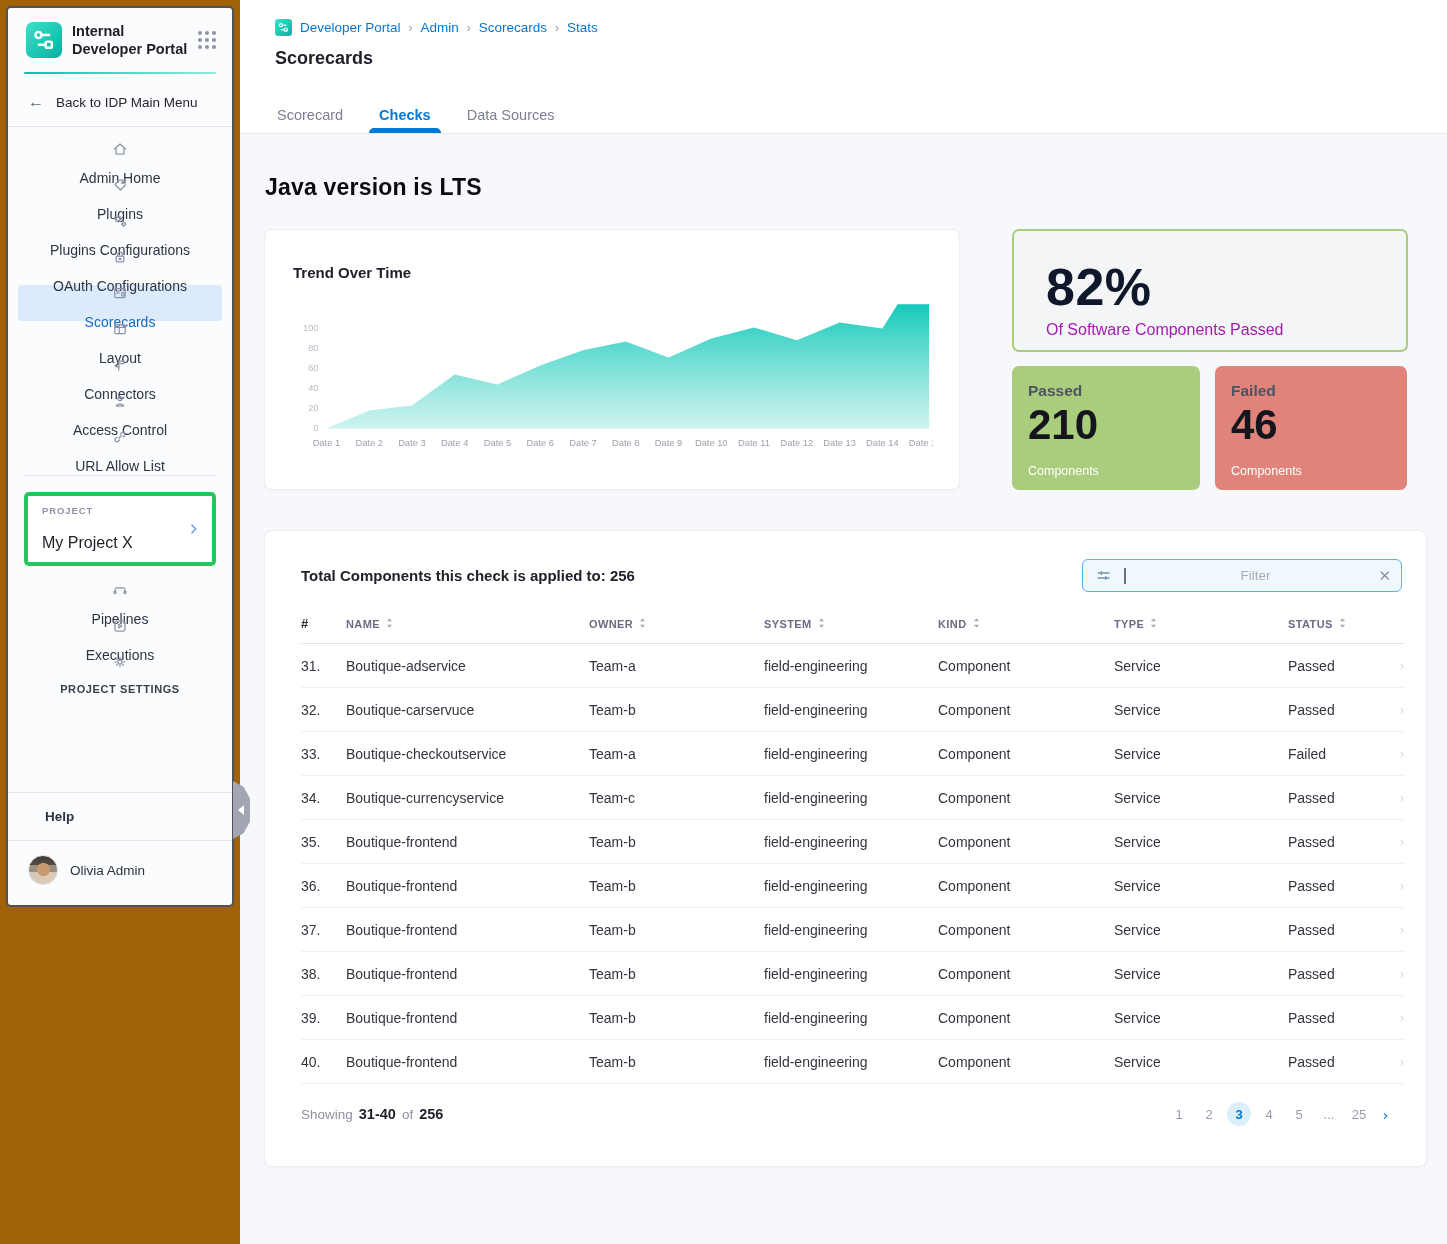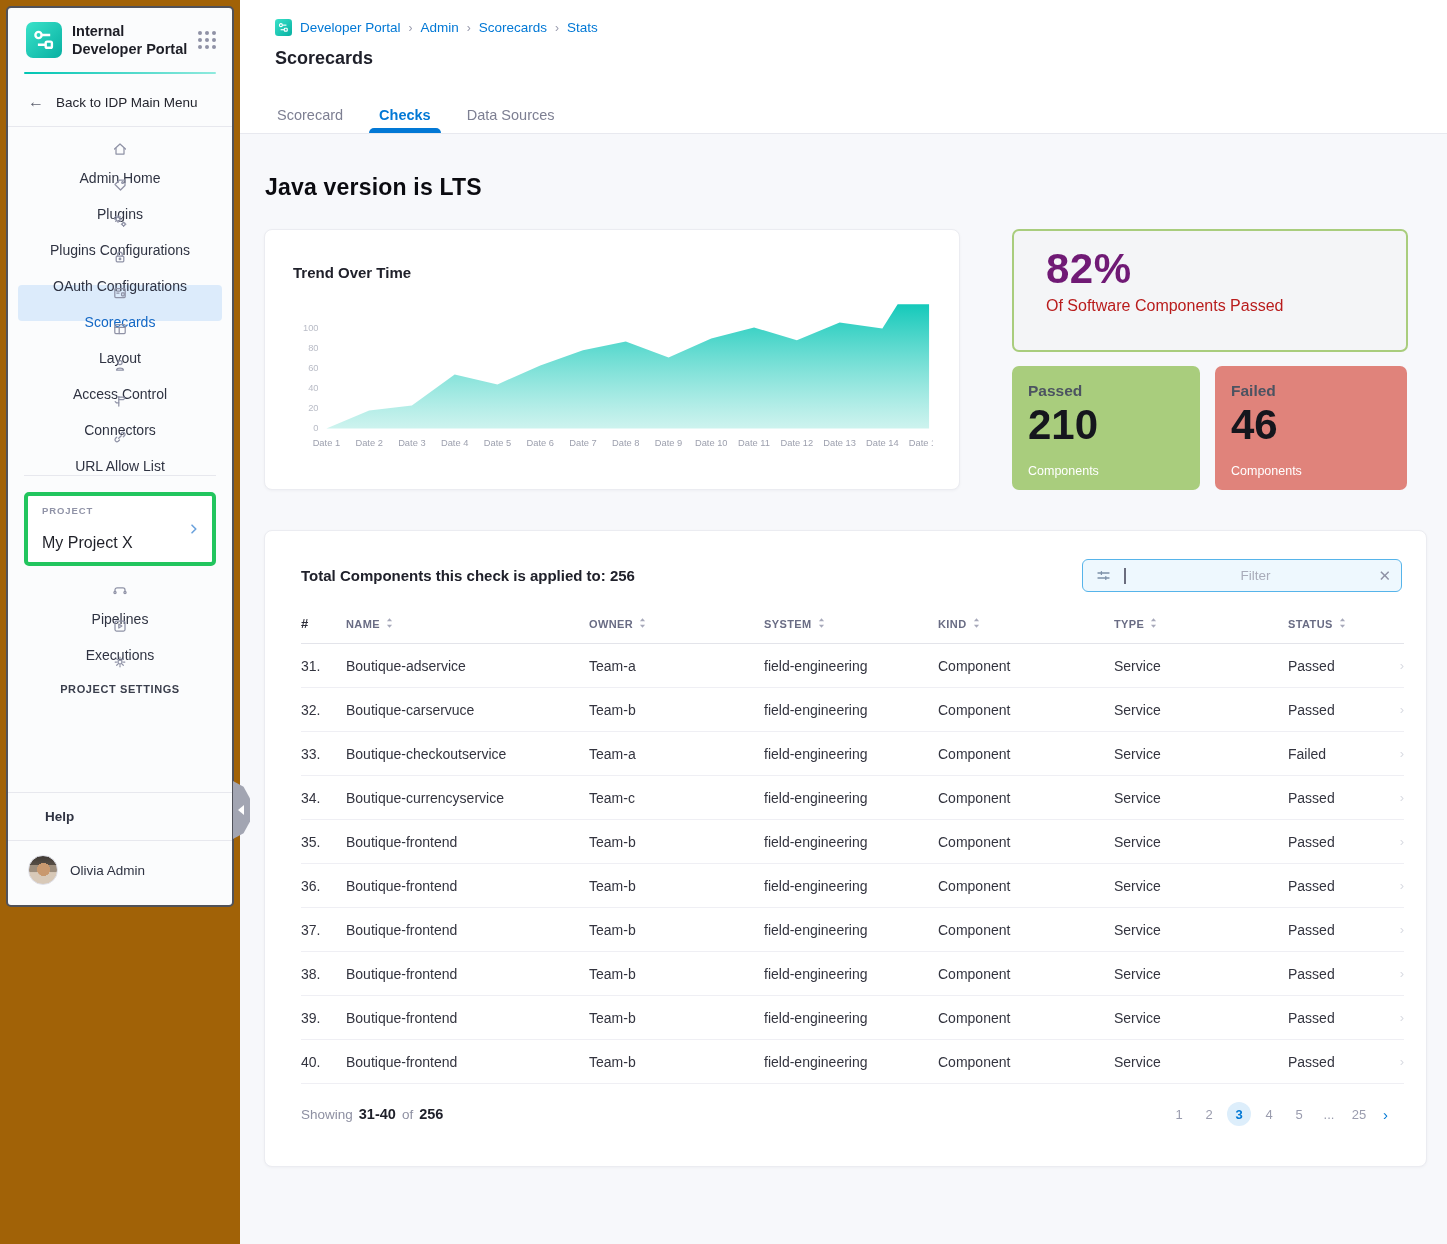--- a/index.html
+++ b/index.html
@@ -51,22 +51,22 @@
 
   .check-heading { position:absolute; left:25px; top:174px; font-size:23px; font-weight:800; color:#0b0b10; letter-spacing:.2px; }
 
   .card { background:#fff; border:1px solid #ebecf1; border-radius:8px; box-shadow:0 1px 3px rgba(30,30,60,.04); }
   .chart-card { position:absolute; left:24px; top:229px; width:696px; height:261px; padding:34px 28px 0 28px; }
   .chart-title { font-size:15px; font-weight:600; color:#20212b; }
   .chart-slot { margin-top:10px; }
   .chart-slot text { font-family:"Liberation Sans",sans-serif; }
 
   .pct-card { position:absolute; left:772px; top:229px; width:396px; height:123px; background:#f4f5f7; border:2px solid #a9cd7d; border-radius:7px; padding:14px 32px; }
-  .pct-value { font-size:42px; font-weight:700; color:#701a75; letter-spacing:.5px; }
-  .pct-caption { font-size:16px; color:#b91c1c; margin-top:4px; }
+  .pct-value { font-size:52px; font-weight:700; color:#0f172a; letter-spacing:.5px;margin-top:12px; }
+  .pct-caption { font-size:16px; color:#a21caf; margin-top:4px; }
   .stat-card { position:absolute; top:366px; height:124px; border-radius:7px; padding:16px 16px 12px 16px; display:flex; flex-direction:column; }
   .stat-card.passed { left:772px; width:188px; background:#a9cd7d; }
   .stat-card.failed { left:975px; width:192px; background:#e0837b; }
   .stat-label { font-size:15.5px; font-weight:600; color:#4c5361; }
   .stat-value { font-size:42px; font-weight:700; color:#15161d; line-height:1.1; margin-top:2px; }
   .stat-caption { font-size:12.5px; color:#ffffff; margin-top:auto; }
 
   .table-card { position:absolute; left:24px; top:530px; width:1163px; height:637px; padding:28px 24px 0 36px; }
   .table-top { display:flex; align-items:center; justify-content:space-between; }
   .table-title { font-size:15px; font-weight:700; color:#20212b; }
@@ -193,35 +193,35 @@
             <svg viewBox="0 0 16 16" fill="none" stroke="#8f92a6" stroke-width="1.25" stroke-linecap="round" stroke-linejoin="round">
               <rect x="2.8" y="3.5" width="10.4" height="9" rx="1"></rect>
               <path d="M2.8 6.3h10.4M7.2 6.3v6.2"></path>
             </svg>
           </span>
           <span>Layout</span>
         </div>
         <div class="sb-item">
           <span class="ic">
             <svg viewBox="0 0 16 16" fill="none" stroke="#8f92a6" stroke-width="1.25" stroke-linecap="round" stroke-linejoin="round">
-              <circle cx="8" cy="5.6" r="2.1"></circle>
-              <path d="M4.5 13c.4-2.6 6.6-2.6 7 0z"></path>
-            </svg>
-          </span>
-          <span>Access Control</span>
-        </div>
-        <div class="sb-item">
-          <span class="ic">
-            <svg viewBox="0 0 16 16" fill="none" stroke="#8f92a6" stroke-width="1.25" stroke-linecap="round" stroke-linejoin="round">
               <path d="M6.8 13V3.5"></path>
               <path d="M6.8 4h4.6l1.4 1.3-1.4 1.3H6.8"></path>
               <path d="M6.8 9.8H4.4L3.2 8.6"></path>
             </svg>
           </span>
           <span>Connectors</span>
+        </div>
+        <div class="sb-item">
+          <span class="ic">
+            <svg viewBox="0 0 16 16" fill="none" stroke="#8f92a6" stroke-width="1.25" stroke-linecap="round" stroke-linejoin="round">
+              <circle cx="8" cy="5.6" r="2.1"></circle>
+              <path d="M4.5 13c.4-2.6 6.6-2.6 7 0z"></path>
+            </svg>
+          </span>
+          <span>Access Control</span>
         </div>
         <div class="sb-item">
           <span class="ic">
             <svg viewBox="0 0 16 16" fill="none" stroke="#8f92a6" stroke-width="1.25" stroke-linecap="round" stroke-linejoin="round">
               <path d="M6.7 9.3l2.6-2.6"></path>
               <path d="M7.5 11l-1.3 1.3a2 2 0 0 1-2.8-2.8L4.7 8.2"></path>
               <path d="M8.5 5l1.3-1.3a2 2 0 0 1 2.8 2.8L11.3 7.8"></path>
             </svg>
           </span>
           <span>URL Allow List</span>

